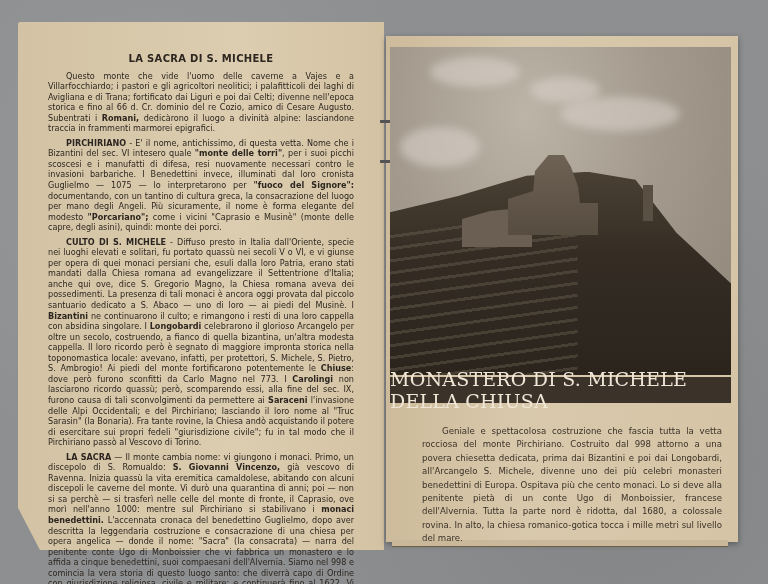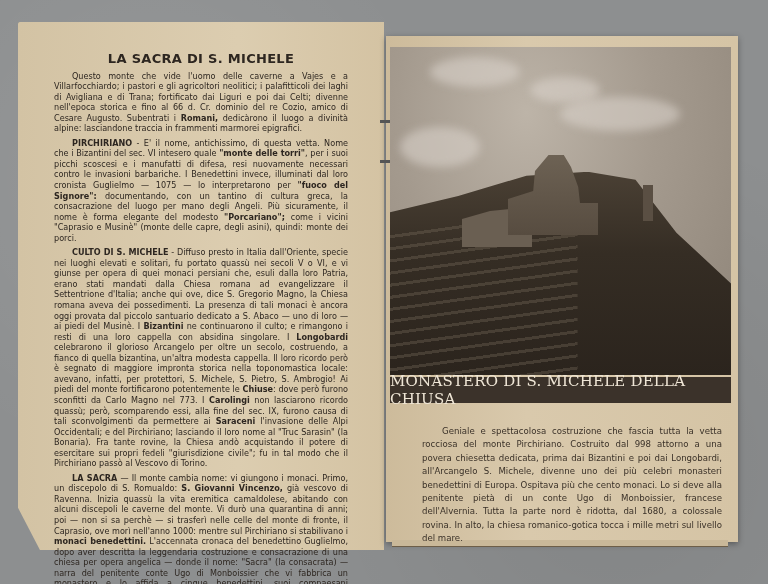--- a/index.html
+++ b/index.html
@@ -28,24 +28,24 @@
   .page-edge {
     position:absolute; left:392px; top:540px; width:336px; height:6px;
     background:#c9b899; border-bottom:1px solid #6d5e48;
   }
   .left-content {
     position:absolute; left:42px; top:48px; width:318px;
     color:#2d2620; font-size:8.1px; line-height:10.55px;
     text-align:justify;
   }
   .left-content .title {
-    text-align:center; font-weight:bold; font-size:13px; margin:6px 0 6px;
+    text-align:center; font-weight:bold; font-size:10px; margin:6px 0 6px;
     letter-spacing:0.3px;
   }
-  .left-content p { margin:0 12px 4px; text-indent:18px; }
+  .left-content p { margin:0 6px 4px; text-indent:18px; }
   .left-content b { font-weight:bold; }
   .photo {
     position:absolute; left:390px; top:47px; width:341px; height:328px;
     background:
       linear-gradient(180deg, rgba(0,0,0,0) 0%, rgba(0,0,0,0) 55%, rgba(30,25,20,0.0) 100%),
       radial-gradient(ellipse at 40% 20%, #bdb4a8 0%, #a49a8e 45%, #8e8478 100%);
     overflow:hidden;
   }
   .cloud { position:absolute; border-radius:50%; background:rgba(220,214,205,0.55); filter:blur(4px); }
   .hill {
@@ -68,21 +68,21 @@
     background:#6a5f52;
     clip-path: polygon(0 30%, 40% 10%, 100% 0, 100% 100%, 0 100%);
   }
   .tower {
     position:absolute; left:253px; top:138px; width:10px; height:36px; background:#5a4f43;
   }
   .caption {
     position:absolute; left:390px; top:377px; width:341px; height:26px;
     background:#3b322a; color:#efe6d6;
     display:flex; align-items:center; justify-content:center;
-    font-family:"DejaVu Serif", serif; font-size:15px; letter-spacing:0.2px;
+    font-family:"DejaVu Serif", serif; font-size:19px; letter-spacing:0.2px;
   }
   .right-content {
     position:absolute; left:418px; top:421px; width:308px;
     color:#3a3128; font-size:8.6px; line-height:13.4px; text-align:justify;
   }
   .right-content p { margin:4px; text-indent:20px; }
   .staples { position:absolute; left:380px; width:10px; height:3px; background:#555; }
 </style>
 </head>
 <body>

